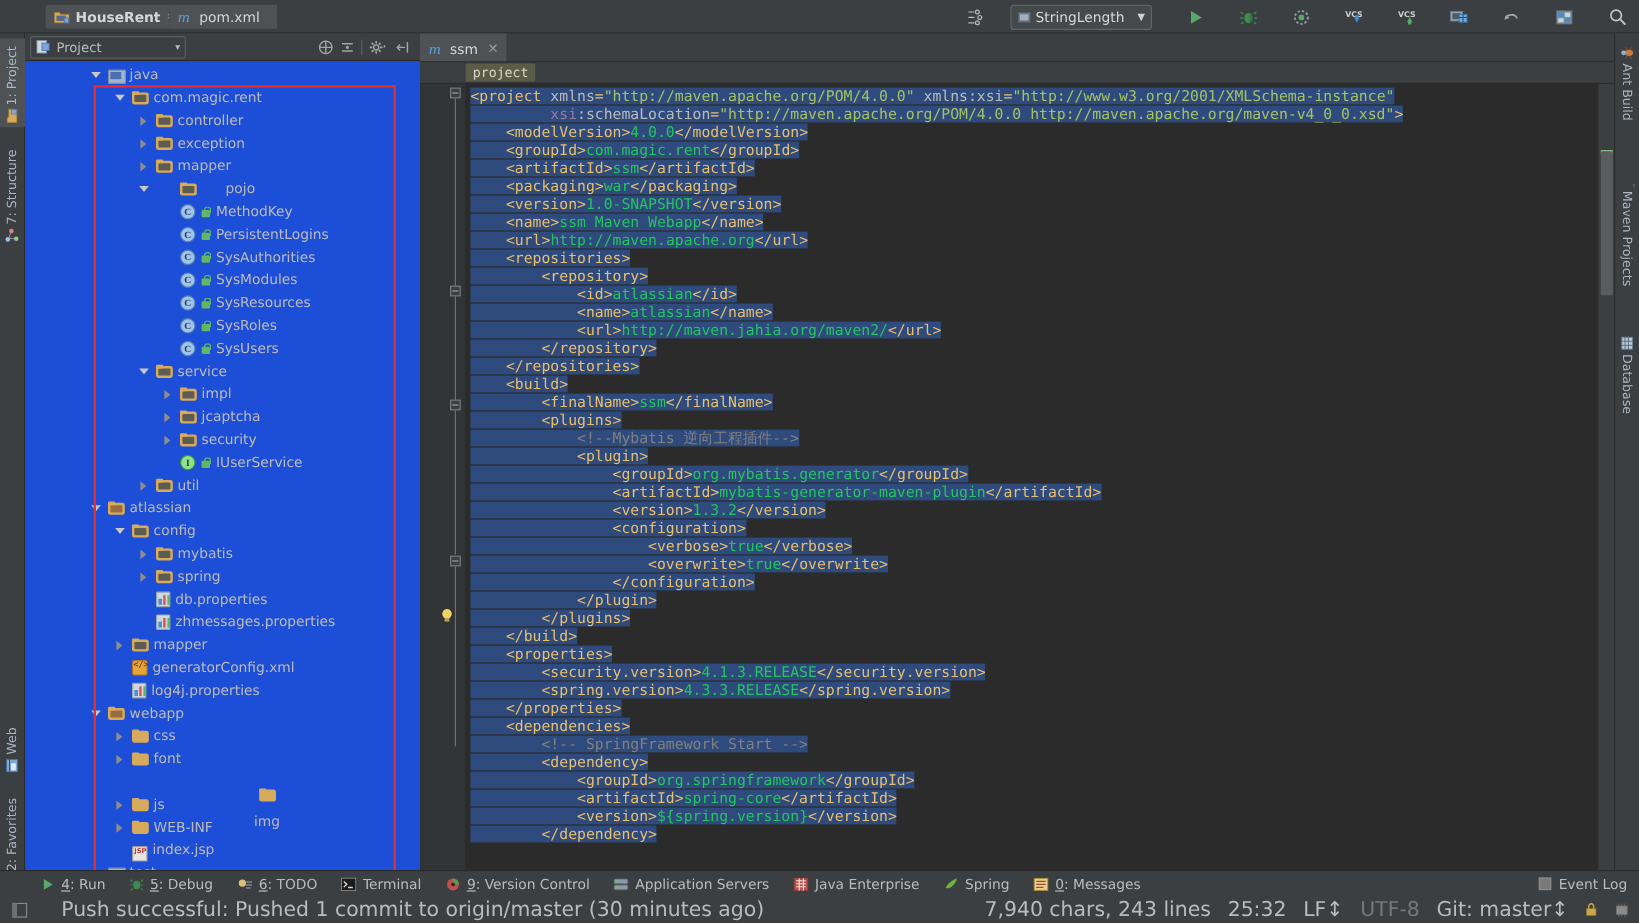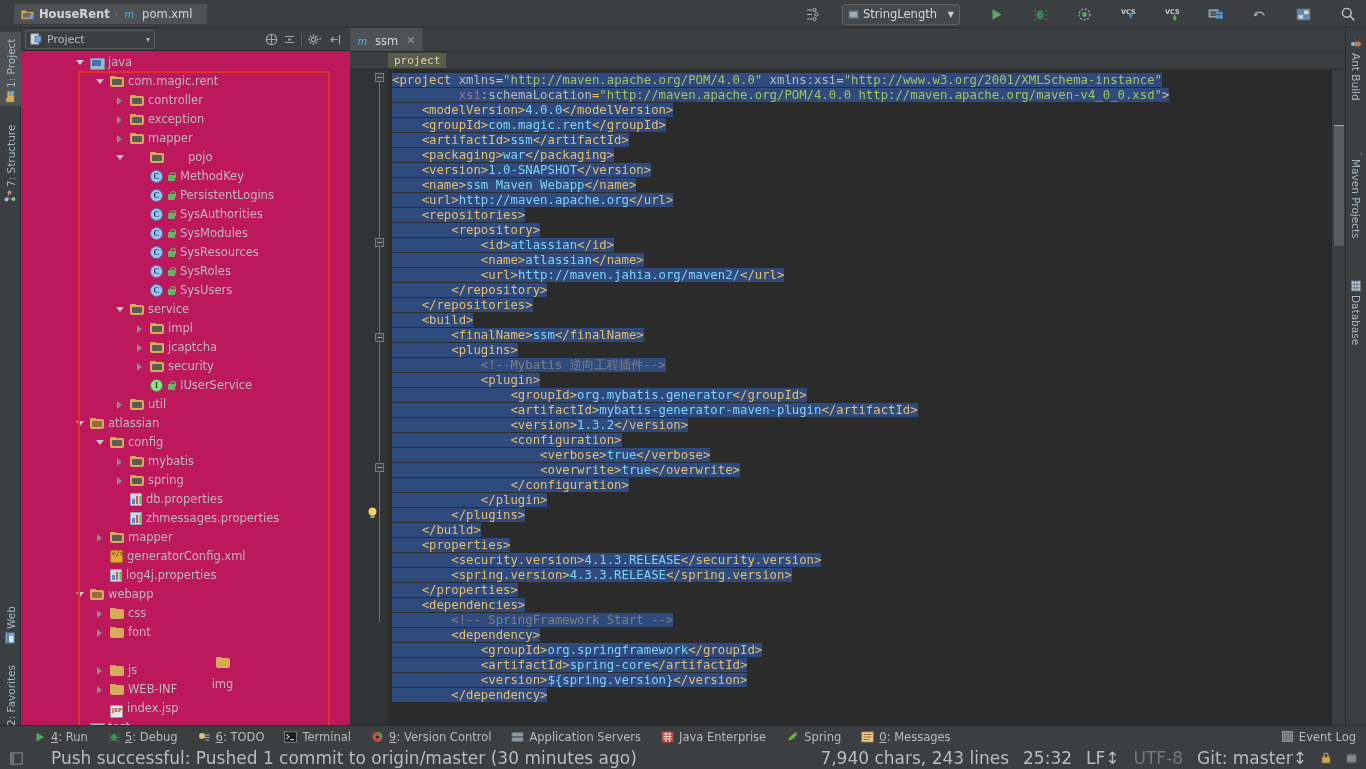--- a/index.html
+++ b/index.html
@@ -11,20 +11,21 @@
     color: #bbbbbb;
     overflow: hidden;
   }
   .app { position: relative; width: 1366px; height: 769px; }
 
   
   .topbar {
     position: absolute; left: 0; top: 0; width: 1366px; height: 28px;
     background: #3c3f41; display: flex; align-items: center;
     border-bottom: 1px solid #2b2b2b;
+    padding-left: 24px;
   }
   .crumb { display: flex; align-items: center; height: 20px; padding: 0 7px; gap: 5px; }
   .crumb.first { margin-left: 14px; background: #4e5254; border-radius: 2px 0 0 2px; }
   .crumb.second { background: #4e5254; border-radius: 0; padding-right: 14px; }
   .crumb-text { font-size: 11.5px; color: #d6d6d6; }
   .crumb-text.bold { font-weight: bold; }
   .crumb-sep { color: #8a8a8a; font-size: 11px; margin: 0 -2px; }
   .ic { display: inline-block; vertical-align: middle; }
 
   .topbar-right { position: absolute; right: 6px; top: 0; height: 28px; display: flex; align-items: center; gap: 20px; }
@@ -69,21 +70,21 @@
     height: 23px; display: flex; align-items: center; padding: 0 4px;
     background: #3c3f41; border-bottom: 1px solid #2b2b2b; gap: 4px;
   }
   .proj-combo {
     display: flex; align-items: center; gap: 5px; height: 19px; padding: 0 4px;
     border: 1px solid #5a5d5e; border-radius: 2px; min-width: 130px; background: #3c3f41;
   }
   .proj-combo .caret { margin-left: auto; font-size: 8px; color: #bbb; }
   .proj-head-icons { margin-left: auto; display: flex; align-items: center; gap: 5px; padding-right: 4px; }
   .proj-tree {
-    flex: 1; background: #be185d; position: relative; overflow: hidden;
+    flex: 1; background: #1d4ed8; position: relative; overflow: hidden;
     padding-top: 2px;
   }
   .red-box {
     position: absolute; left: 57px; top: 20px; width: 252px; height: 690px;
     border: 2px solid #e03030; pointer-events: none; z-index: 5;
   }
   .node {
     display: flex; align-items: center; height: 19px; gap: 4px; white-space: nowrap;
     font-size: 11.5px; color: #bbbbbb; position: relative;
   }
@@ -173,21 +174,21 @@
     flex: 1; position: relative; font-family: "DejaVu Sans Mono", "Liberation Mono", monospace;
     font-size: 12.3px; line-height: 15px; padding: 3px 0 0 4px; white-space: pre;
     overflow: hidden; background: #2b2b2b;
   }
   .code .ln { display: block; height: 15px; }
   .sel { background: #2f4b7d; }
   .tag { color: #e8bf6a; }
   .attr { color: #bababa; }
   .attrns { color: #9876aa; }
   .val { color: #a5c261; }
-  .txt { color: #7dd3fc; }
+  .txt { color: #22c55e; }
   .cmt { color: #808080; }
   .pun { color: #e8bf6a; }
 
   .scroll-strip {
     position: absolute; right: 0; top: 0; width: 13px; height: 100%; background: #3c3f41;
   }
   .scroll-thumb { position: absolute; right: 1px; width: 10px; background: #5a5d5e; border-radius: 1px; }
   .err-stripe { position: absolute; right: 1px; width: 10px; height: 3px; }
 
   

